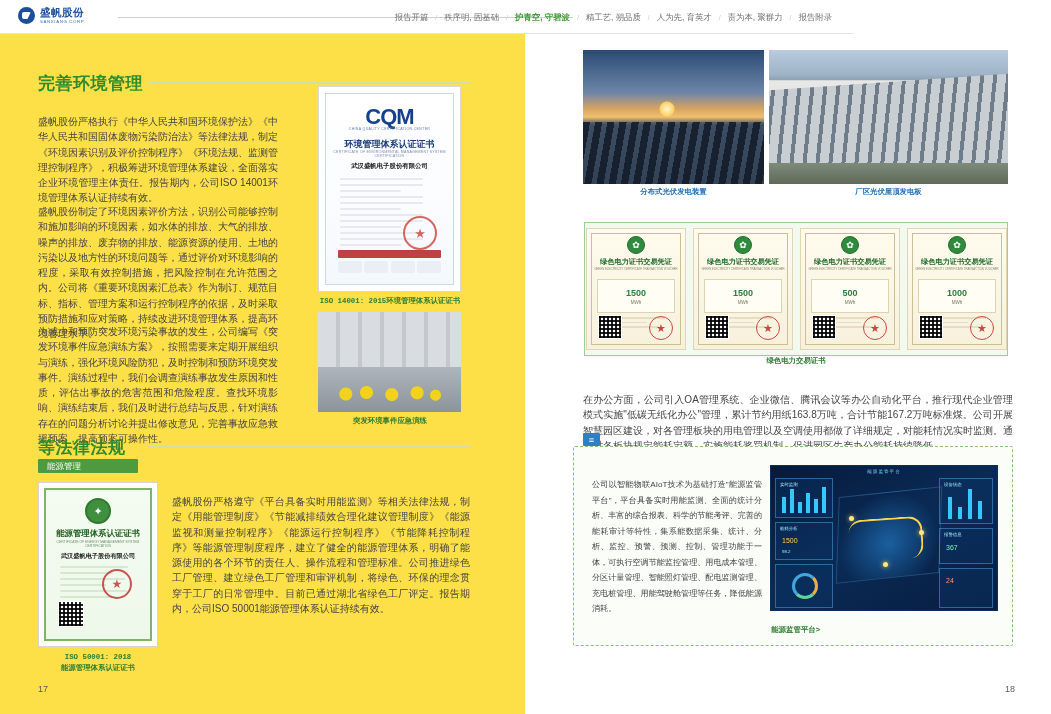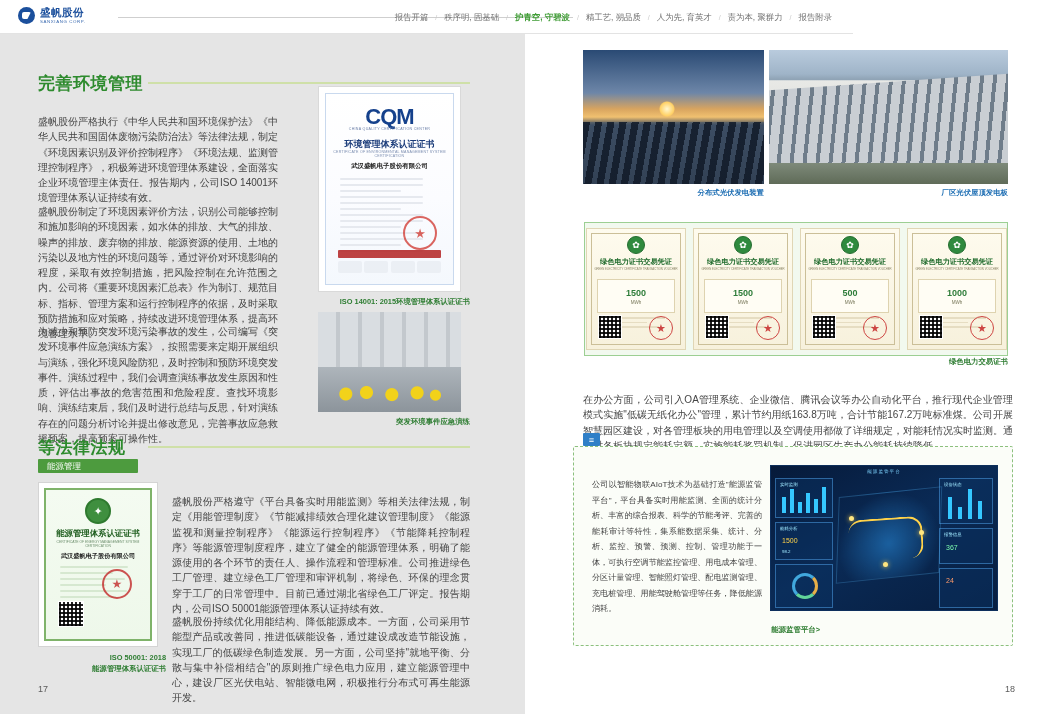--- a/index.html
+++ b/index.html
@@ -48,21 +48,21 @@
     display: flex; align-items: center; gap: 0px;
     font-size: 8.4px; color: #6f6f6f;
   }
   #topnav .navitem { padding: 0 7px; white-space: nowrap; }
   #topnav .navitem.active { color: #3f9c35; font-weight: bold; }
   #topnav .sep { color: #c9c9c9; font-size: 7px; }
 
   
   #left-page {
     position: absolute; left: 0; top: 34px; width: 525px; height: 680px;
-    background: #e5e5e5;
+    background: #fde047;
   }
   #right-page {
     position: absolute; left: 525px; top: 34px; width: 526px; height: 680px;
     background: #ffffff;
   }
   .page-num {
     position: absolute; bottom: 20px; font-size: 9px; color: #5b5b5b;
   }
   #pn-left { left: 38px; }
   #pn-right { right: 36px; }
@@ -81,22 +81,22 @@
     height: 14px; background: #4d9b3e; color: #fff;
     font-size: 8.5px; line-height: 14px; padding: 0 9px;
     border-radius: 1px;
   }
   .para {
     position: absolute;
     font-size: 10px; line-height: 15.3px; color: #444;
     text-align: justify;
   }
   .caption {
-    position: absolute; text-align: right;
-    font-size: 7.4px; color: #2e7d32; font-weight: bold; line-height: 11px;
+    position: absolute; text-align: center;
+    font-size: 7.4px; color: #2e7d32; font-weight: bold; line-height: 11px; font-family: Liberation Mono, monospace;
   }
   .caption.blue { color: #1f6fb4; }
 
   
   .cert {
     position: absolute; background: #fff;
     border: 1px solid #d9d9d9;
     overflow: hidden;
   }
   .cert-inner {
@@ -500,21 +500,20 @@
             <i style="width:74%"></i>
         </div>
         <div class="qr" style="left:12px; bottom:12px; width:26px; height:26px;"></div>
         <div class="ecert-seal"></div>
       </div>
     </div>
     <div class="caption" style="left:30px; top:618px; width:136px;">ISO 50001: 2018</div>
     <div class="caption" style="left:30px; top:629px; width:136px;">能源管理体系认证证书</div>
 
     <p class="para" style="left:172px; top:450px; width:298px;">盛帆股份严格遵守《平台具备实时用能监测》等相关法律法规，制定《用能管理制度》《节能减排绩效合理化建议管理制度》《能源监视和测量控制程序》《能源运行控制程序》《节能降耗控制程序》等能源管理制度程序，建立了健全的能源管理体系，明确了能源使用的各个环节的责任人、操作流程和管理标准。公司推进绿色工厂管理、建立绿色工厂管理和审评机制，将绿色、环保的理念贯穿于工厂的日常管理中。目前已通过湖北省绿色工厂评定。报告期内，公司ISO 50001能源管理体系认证持续有效。</p>
-    <p class="para" style="left:172px; top:570px; width:298px;">盛帆股份持续优化用能结构、降低能源成本。一方面，公司采用节能型产品或改善同，推进低碳能设备，通过建设成改造节能设施，实现工厂的低碳绿色制造发展。另一方面，公司坚持"就地平衡、分散与集中补偿相结合"的原则推广绿色电力应用，建立能源管理中心，建设厂区光伏电站、智能微电网，积极推行分布式可再生能源开发。</p>
 
     <div class="page-num" id="pn-left">17</div>
   </div>
 
   <div id="right-page">
 
     <div class="photo ph-solar-sunset" style="left:58px; top:16px; width:181px; height:134px;"></div>
     <div class="photo ph-rooftop" style="left:244px; top:16px; width:239px; height:134px;"></div>
     <div class="caption blue" style="left:58px; top:153px; width:181px;">分布式光伏发电装置</div>
     <div class="caption blue" style="left:244px; top:153px; width:239px;">厂区光伏屋顶发电板</div>

